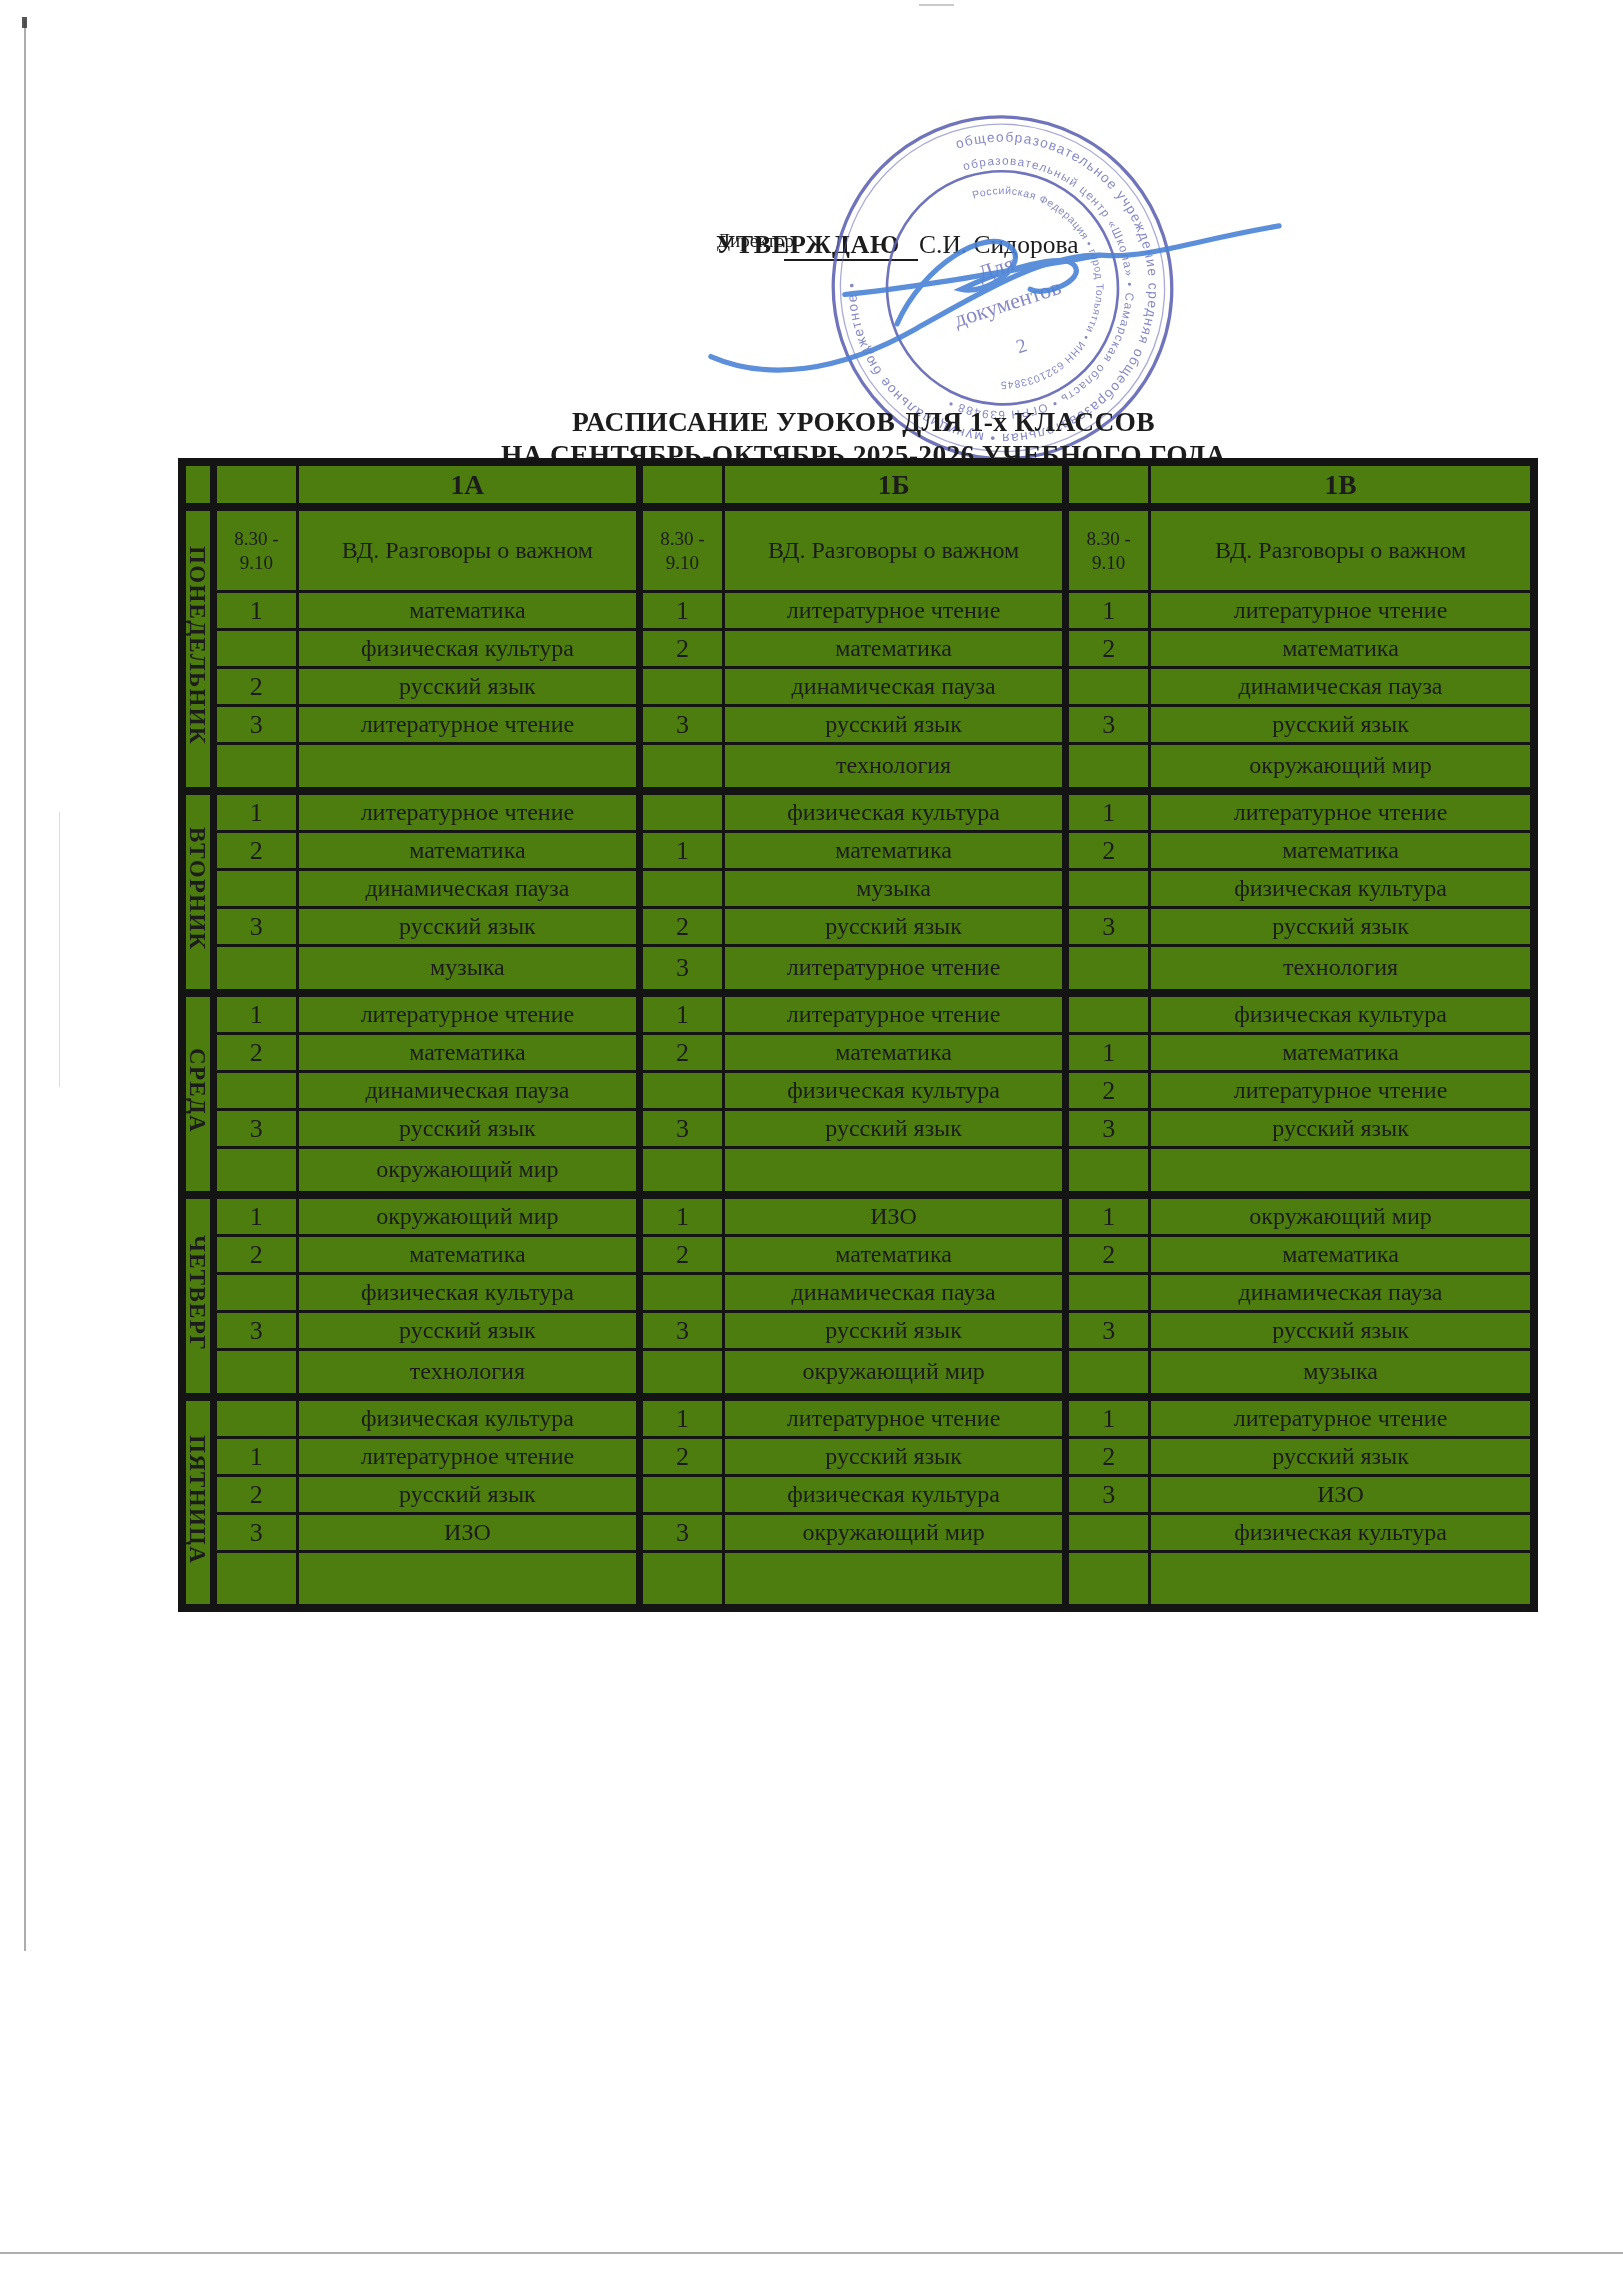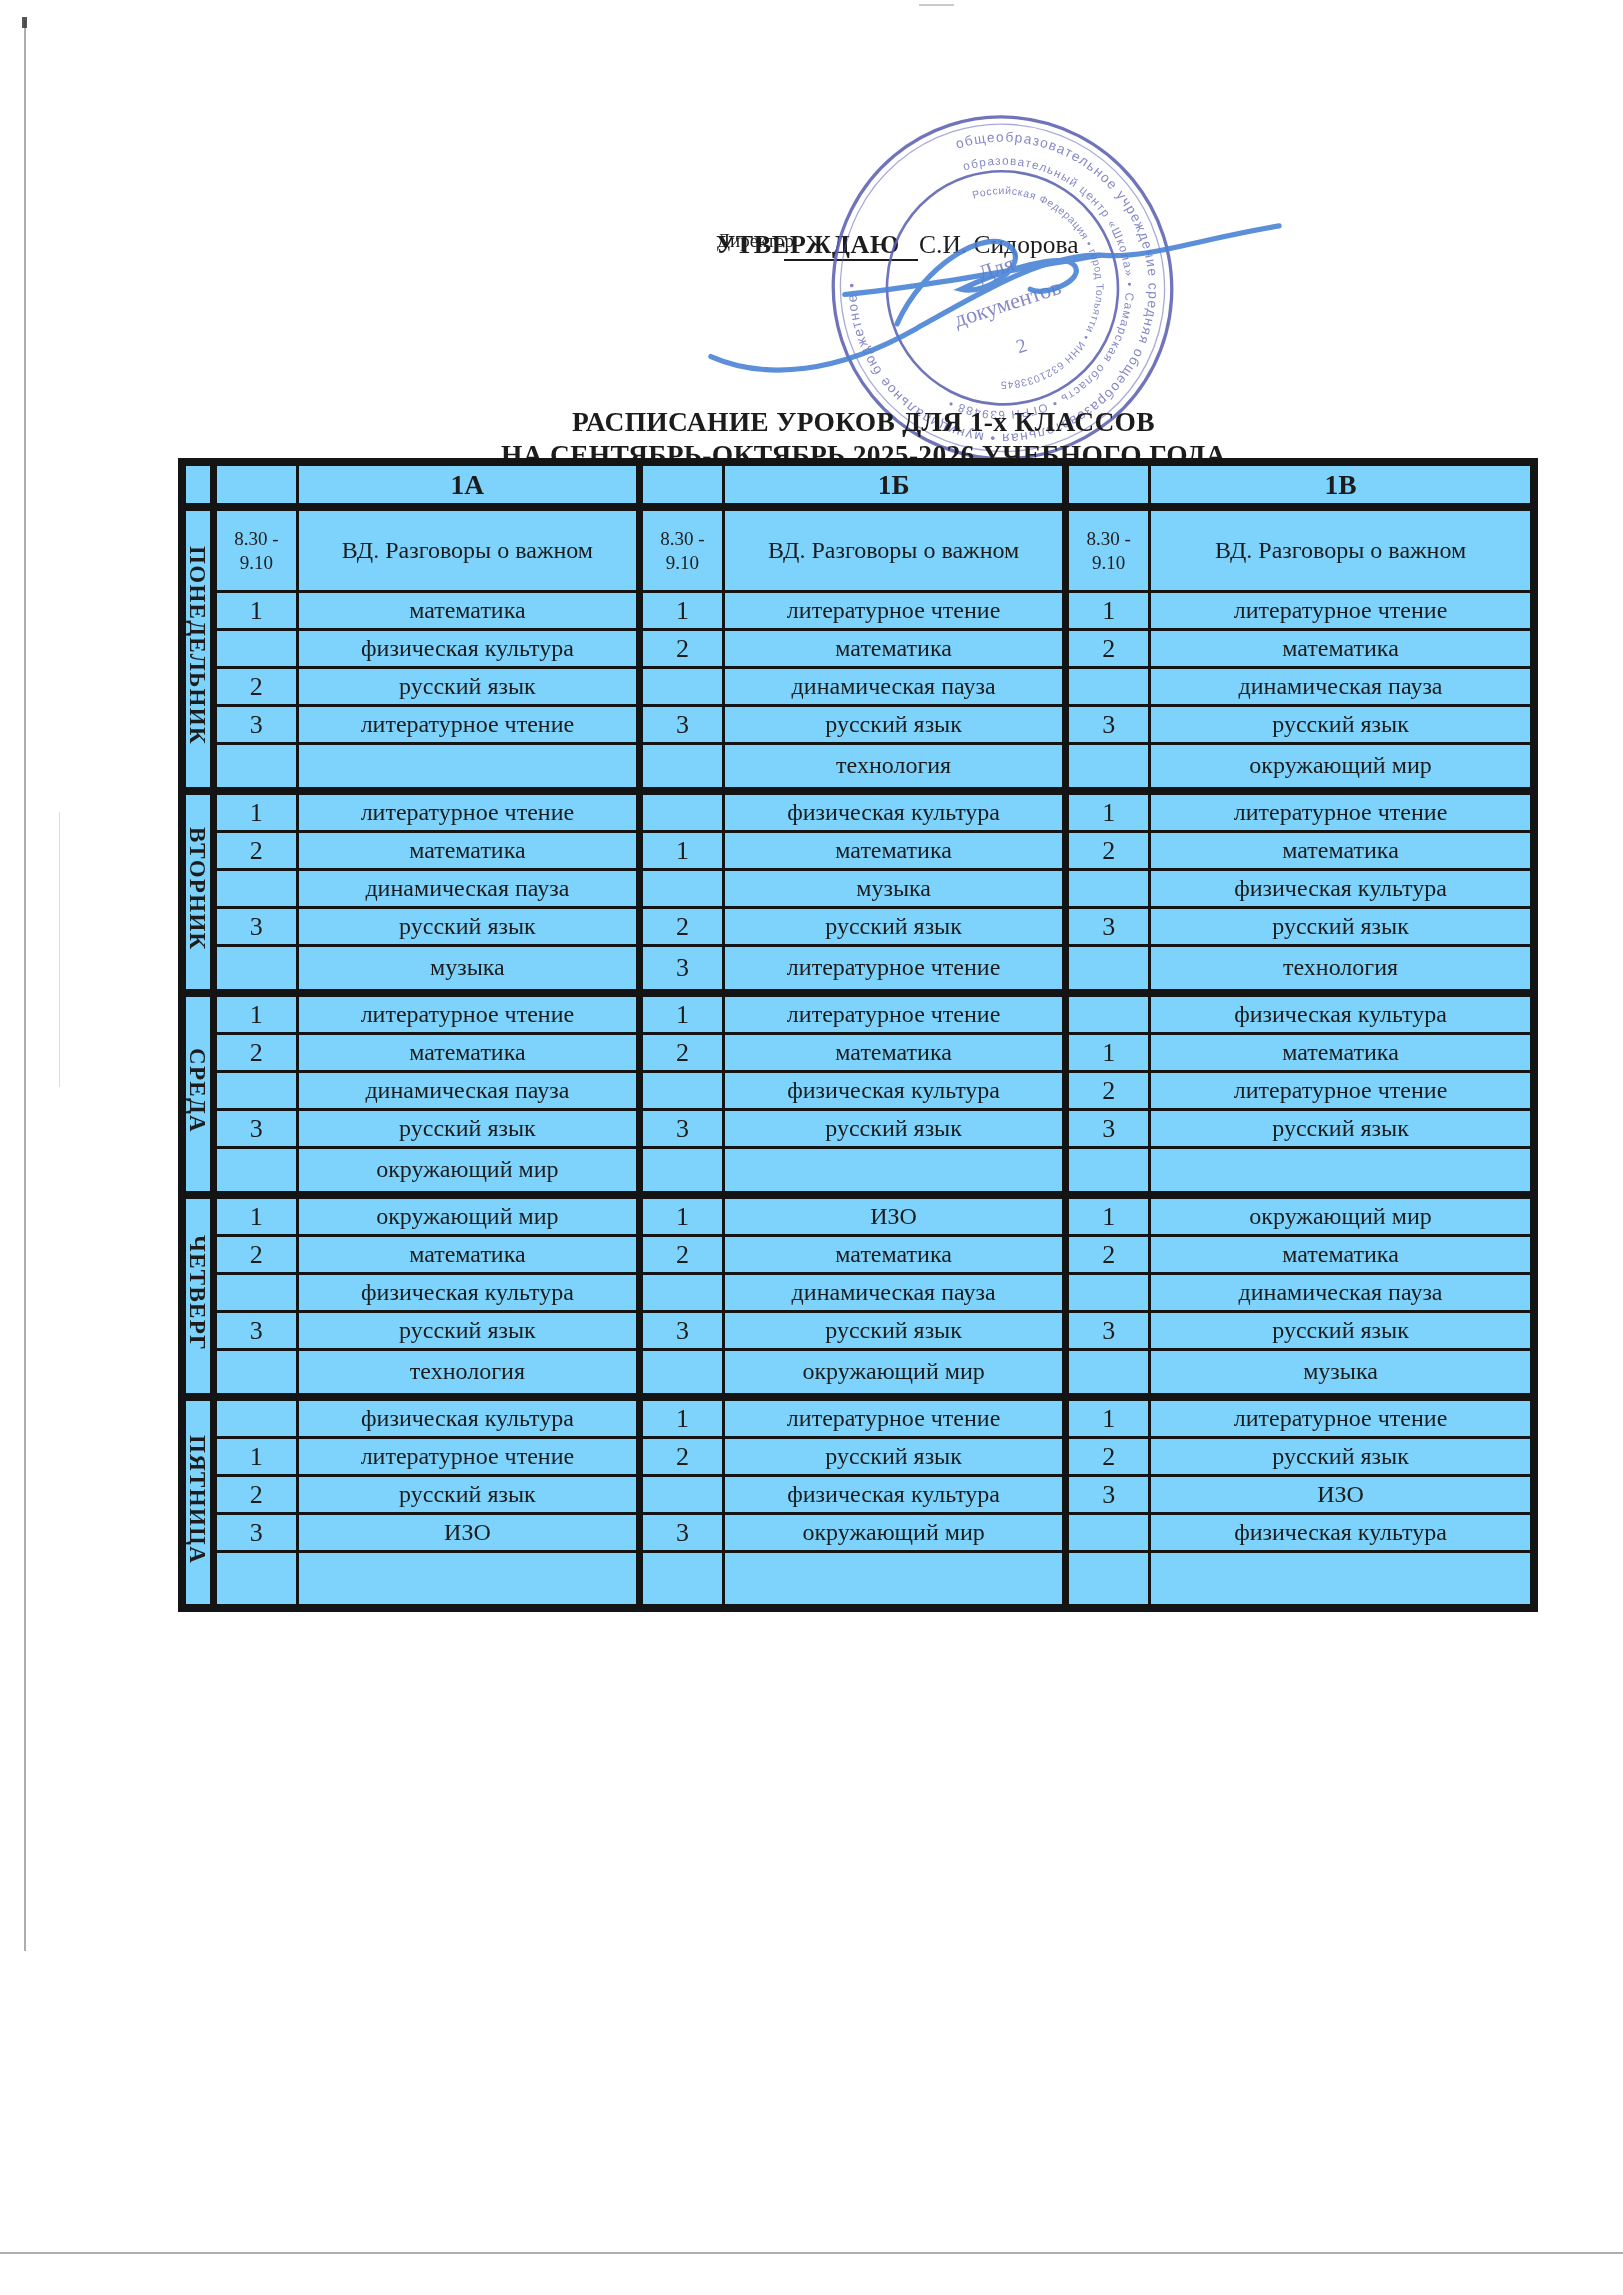--- a/index.html
+++ b/index.html
@@ -25,21 +25,21 @@
   .title-line{position:absolute;left:497px;width:733px;text-align:center;font-weight:bold;letter-spacing:0.3px;margin-top:36px;}
   #title-line1{top:370px;font-size:27.5px;}
   #title-line2{top:403px;font-size:27.5px;}
 
   
   #stamp-svg{position:absolute;left:819px;top:103px;opacity:.88;}
   #signature-svg{position:absolute;left:681px;top:190px;}
 
   
   #schedule-wrap{position:absolute;left:178px;top:458px;}
-  table{border-collapse:collapse;table-layout:fixed;width:1360px;background:#7dd3fc;padding-left:36px;}
+  table{border-collapse:collapse;table-layout:fixed;width:1360px;background:#4d7c0f;padding-left:36px;}
   td{border:3.3px solid #141414;padding:0 3.9px;text-align:center;vertical-align:middle;
      font-size:24px;line-height:1.15;overflow:hidden;white-space:nowrap;}
   table{border:8.5px solid #141414;}
   col.c-day{width:30px;}
   col.c-num{width:80px;}
   col.c-sub1{width:327px;}
   col.c-sub2{width:327px;}
   col.c-sub3{width:367px;}
   td.block-start{border-left:7.9px solid #141414;}
   td.day-cell{border-right:6.5px solid #141414;padding:0;}

